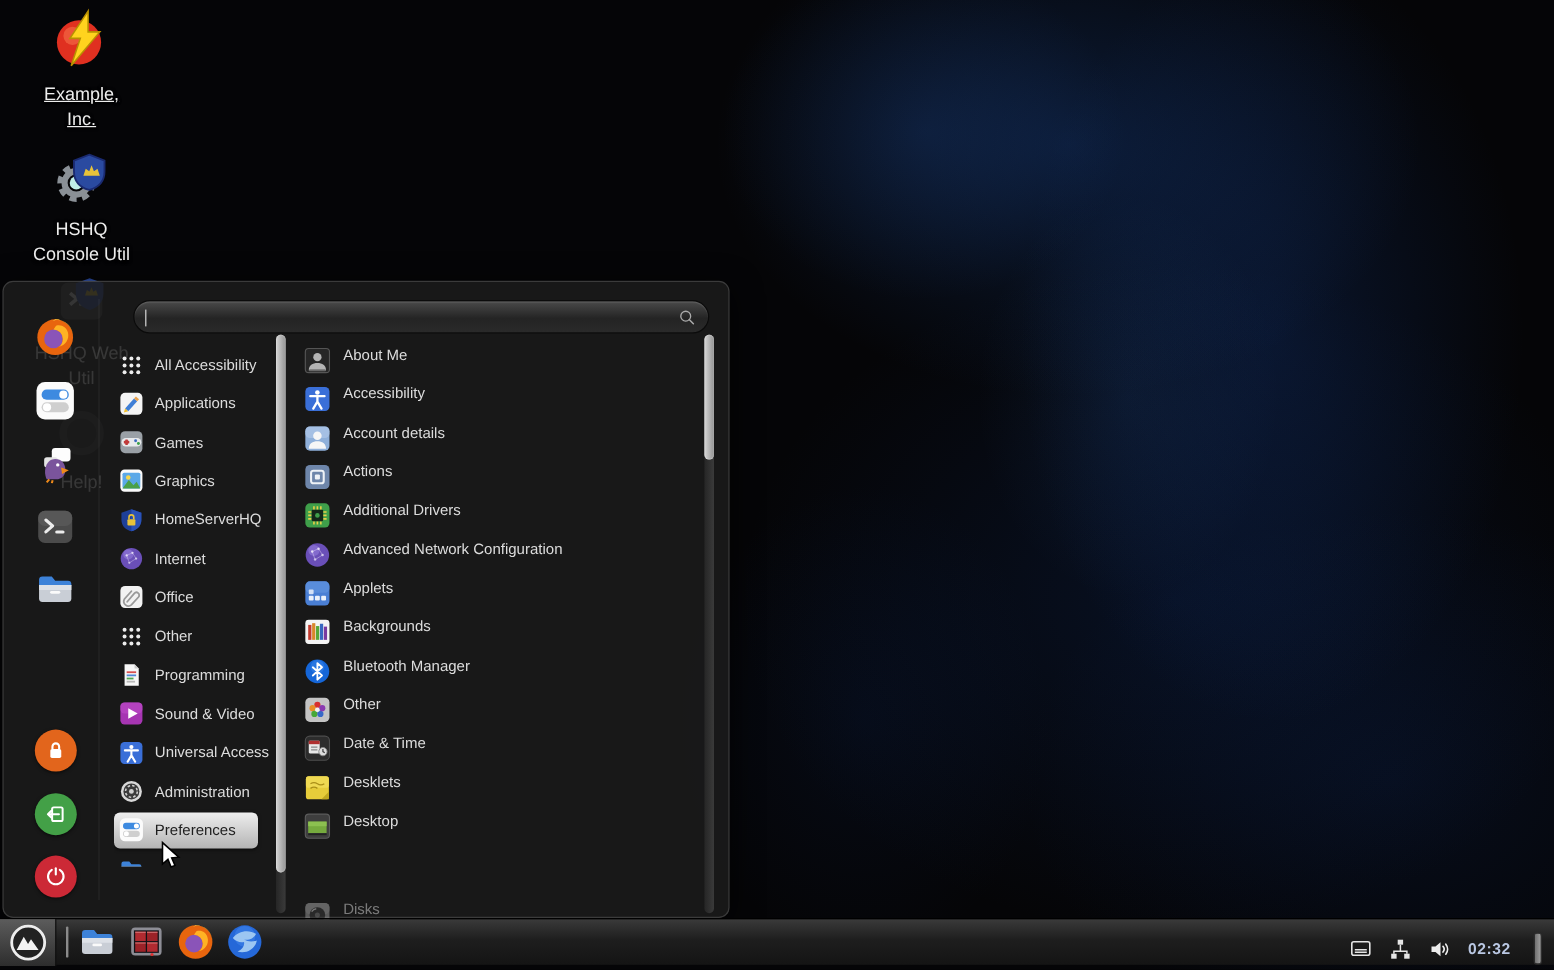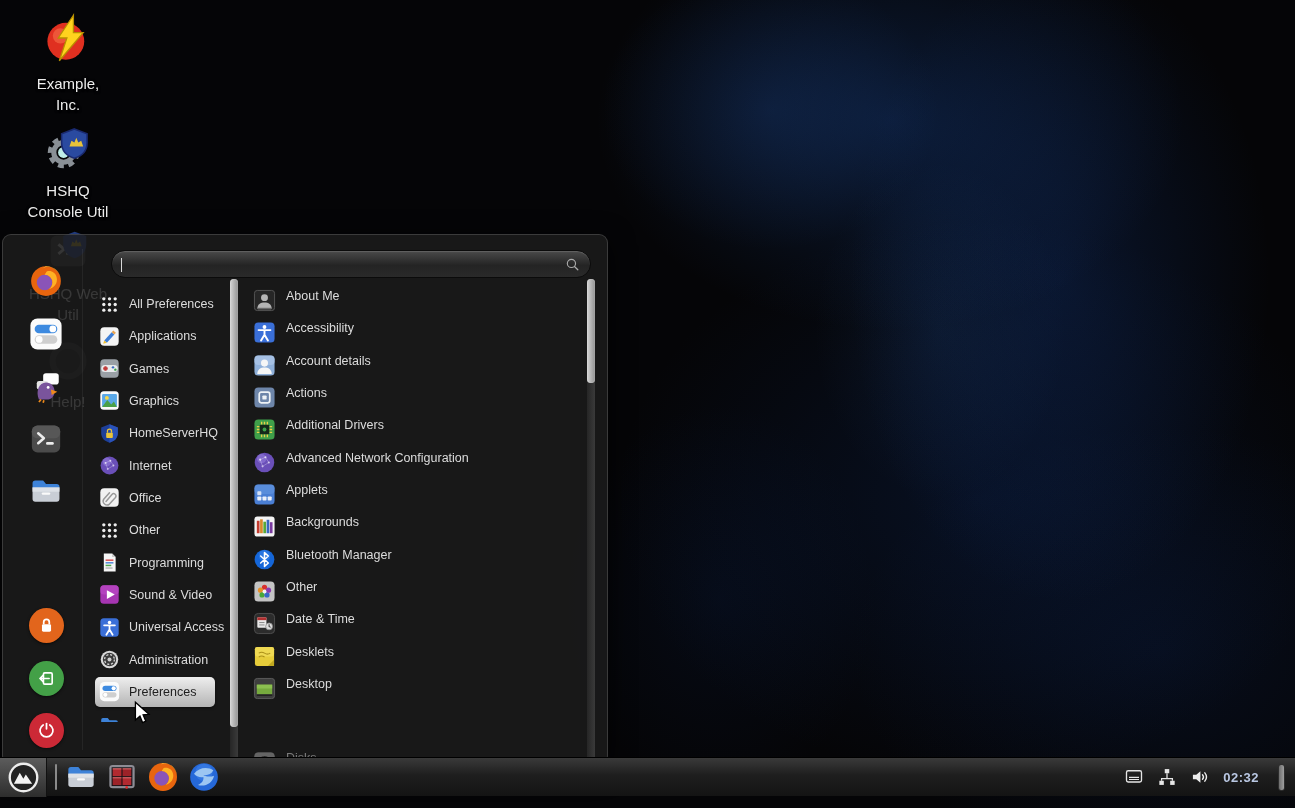--- a/index.html
+++ b/index.html
@@ -17,21 +17,21 @@
       radial-gradient(180px 240px at 940px 330px, rgba(60,130,220,.10), transparent 70%),
       #050507;
   }
   .icn { display:inline-block; line-height:0; }
   .icn svg { width:100%; height:100%; display:block; }
 
   
   .desk-icon { position:absolute; width:104px; text-align:center; z-index:1; color:#ededed;
                font-size:15px; line-height:21px; text-shadow:0 1px 3px #000,0 0 3px #000; }
   .desk-icon .icn { margin:0 auto; }
-  .di-1 { left:16px; top:12px; }   .di-1 .icn { width:52px; height:52px; }
+  .di-1 { left:16px; top:6px;text-decoration:underline; }   .di-1 .icn { width:52px; height:52px; }
   .di-2 { left:16px; top:124px; } .di-2 .icn { width:47px; height:47px; }
   .ghost-1 { left:16px; top:228px; } .ghost-1 .icn { width:46px; height:46px; }
   .ghost-2 { left:16px; top:340px; } .ghost-2 .icn { width:42px; height:42px; }
   .desk-label { margin-top:4px; }
 
   
   .menu-panel { position:absolute; left:2px; top:234px; width:606px; height:531px; z-index:5;
     background:rgba(28,28,28,.87); border:1px solid rgba(125,125,125,.35); border-radius:9px;
     box-shadow:0 6px 26px rgba(0,0,0,.75); }
   .menu-divider { position:absolute; left:79px; top:14px; bottom:14px; width:1px;
@@ -68,23 +68,23 @@
   .app-row:last-child { opacity:.5;margin-top:44px; }
 
   .scrollbar { position:absolute; top:44px; width:8px; height:482px; border-radius:4px;
     background:linear-gradient(90deg,#262626,#3a3a3a); }
   .sb-cat { left:227px; } .sb-app { left:584px; }
   .sb-thumb { position:absolute; left:0; top:0; width:8px; border-radius:4px;
     background:linear-gradient(90deg,#d6d6d6,#939393); box-shadow:inset 0 0 1px #fff; }
   .sb-cat .sb-thumb { height:448px; } .sb-app .sb-thumb { height:104px; }
 
   
-  .taskbar { position:absolute; left:0; bottom:12px; width:100%; height:39px; z-index:10;
+  .taskbar { position:absolute; left:0; bottom:4px; width:100%; height:39px; z-index:10;
     background:linear-gradient(#3a3a3a,#1e1e1e 45%,#141414); border-top:1px solid #000;
-    display:flex; align-items:center; }
+    display:flex; align-items:flex-end; }
   .tb-launchers { display:flex; align-items:center; height:100%; }
   .tb-item { width:34px; height:34px; margin-left:7px; display:flex; align-items:center;
     justify-content:center; cursor:pointer; }
   .tb-item .icn { width:32px; height:32px; }
   .tb-item.active { width:47px; height:39px; margin-left:0;
     background:linear-gradient(#5c5c5c,#2d2d2d); border-right:1px solid #111; }
   .tb-item.active .icn { width:33px; height:33px; }
   .tb-sep { width:2px; height:26px; margin-left:8px; background:#8a8a8a; border-radius:1px; }
   .tb-spacer { flex:1; }
   .tray { display:flex; align-items:center; gap:13px; margin-right:6px; }
@@ -227,21 +227,21 @@
             <circle cx="12" cy="5.5" r="1.9" fill="#ececec"></circle>
             <circle cx="18.5" cy="5.5" r="1.9" fill="#ececec"></circle>
             <circle cx="5.5" cy="12" r="1.9" fill="#ececec"></circle>
             <circle cx="12" cy="12" r="1.9" fill="#ececec"></circle>
             <circle cx="18.5" cy="12" r="1.9" fill="#ececec"></circle>
             <circle cx="5.5" cy="18.5" r="1.9" fill="#ececec"></circle>
             <circle cx="12" cy="18.5" r="1.9" fill="#ececec"></circle>
             <circle cx="18.5" cy="18.5" r="1.9" fill="#ececec"></circle>
           </svg>
         </span>
-        <span class="row-label">All Preferences</span>
+        <span class="row-label">All Accessibility</span>
       </div>
       <div class="cat-row">
         <span class="icn">
           <svg viewBox="0 0 24 24">
             <rect x="1.5" y="1.5" width="21" height="21" rx="4.5" fill="#f4f4f4"></rect>
             <path d="M6 16.5 L14.5 7 l3 2.6 L9 19z" fill="#3f7fd6"></path>
             <path d="M6 16.5 L9 19 l-4.2 1.3z" fill="#f0c030"></path>
             <path d="M14.5 7 l1.8-2 3 2.6 -1.8 2z" fill="#e8a24e"></path>
           </svg>
         </span>

